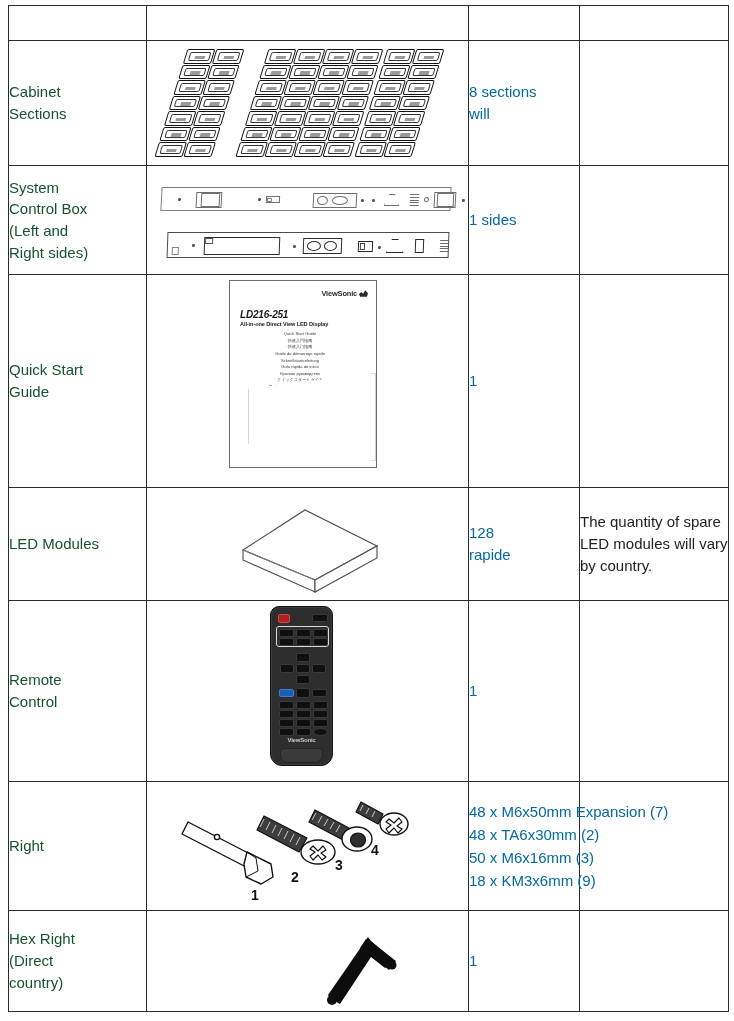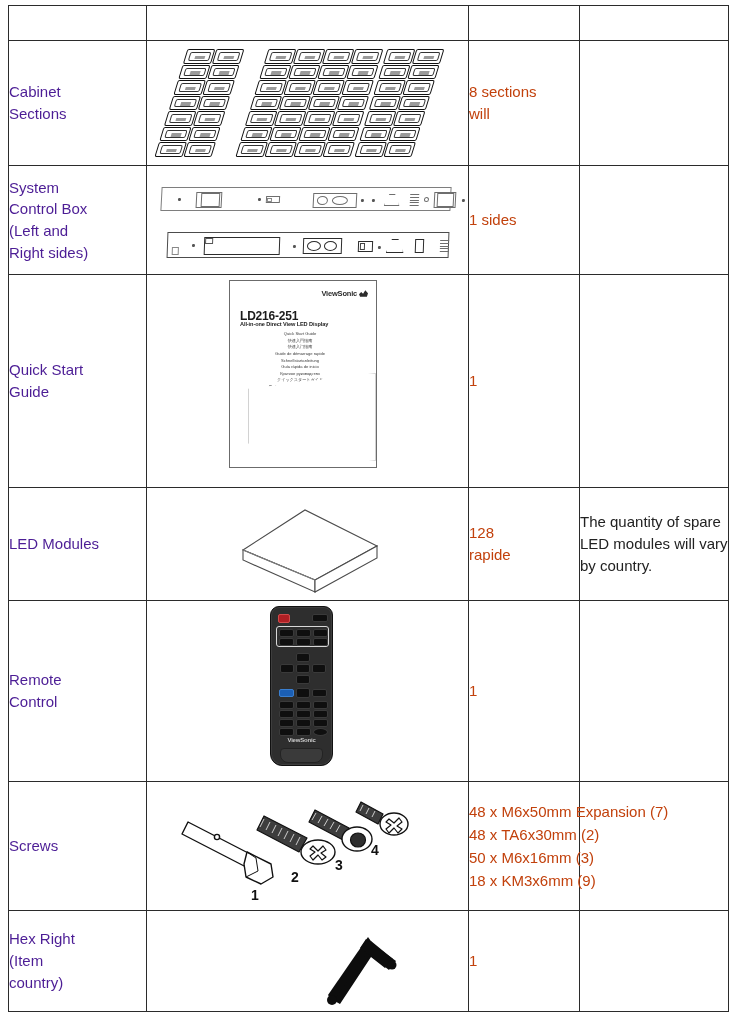--- a/index.html
+++ b/index.html
@@ -50,27 +50,27 @@
   }
   thead th.c-item   { width: 137px; }
   thead th.c-img    { width: 321px; }
   thead th.c-qty    { width: 110px; }
   thead th.c-note   { width: 148px; }
 
   td.item-cell {
     padding: 0 9px;
     font-size: 15px;
     line-height: 1.45;
-    color: #4c1d95;
+    color: #14532d;
   }
   td.qty-cell {
     padding: 0 9px;
     font-size: 15px;
     line-height: 1.45;
-    color: #c2410c;
+    color: #0369a1;
   }
   td.note-cell {
     padding: 0 9px;
     font-size: 15px;
     line-height: 1.45;
     color: #222;
   }
   td.img-cell {
     text-align: center;
     position: relative;
@@ -203,24 +203,25 @@
   }
   .qsg-bird {
     display: inline-block;
     width: 9px; height: 7px;
     background: #2c2c2c;
     clip-path: polygon(0 60%, 25% 28%, 45% 52%, 70% 5%, 100% 45%, 88% 95%, 12% 95%);
   }
   .qsg-model {
     position: absolute;
     left: 10px; top: 28px;
-    font-size: 12px;
+    font-size: 10px;
     font-weight: bold;
     color: #1c1c1c;
     letter-spacing: -0.2px;
+    font-style: italic;
   }
   .qsg-sub {
     position: absolute;
     left: 10px; top: 40px;
     font-size: 5.6px;
     font-weight: bold;
     color: #1c1c1c;
     letter-spacing: -0.1px;
   }
   .qsg-langs {
@@ -616,21 +617,21 @@
           </div>
         </td>
         <td class="qty-cell">
           <div>1</div>
         </td>
         <td class="note-cell"></td>
       </tr>
 
       <tr>
         <td class="item-cell">
-          <div>Screws</div>
+          <div>Right</div>
         </td>
         <td class="img-cell">
           <div class="screw-wrap">
             <svg width="321" height="128" viewBox="0 0 321 128">
 
               <g stroke="#111" stroke-width="1.4" fill="#ffffff" stroke-linejoin="round">
                 <path d="M41,40 L107,74 L101,86 L35,52 Z"></path>
                 <circle cx="70" cy="55" r="2.6" fill="#ffffff"></circle>
                 <path d="M100,70 L124,82 L126,95 L114,102 L99,95 L97,82 Z"></path>
                 <path d="M100,70 L109,76 L111,89 L99,95" fill="none" stroke="#111" stroke-width="1"></path>
@@ -688,21 +689,21 @@
             <div>50 x M6x16mm (3)</div>
             <div>18 x KM3x6mm (9)</div>
           </div>
         </td>
         <td class="note-cell"></td>
       </tr>
 
       <tr>
         <td class="item-cell">
           <div>Hex Right</div>
-          <div>(Item</div>
+          <div>(Direct</div>
           <div>country)</div>
         </td>
         <td class="img-cell">
           <div class="hex-wrap">
             <svg width="321" height="100" viewBox="0 0 321 100" style="margin:0 auto;">
               <path d="M184,88 L224,30 L246,48 L238,57 L224,46 L193,93 Z" fill="#0d0d0d"></path>
               <path d="M181,84 L221,26 L226,33 L186,91 Z" fill="#0d0d0d"></path>
               <path d="M219,28 L249,50 L242,59 L213,37 Z" fill="#0d0d0d"></path>
               <circle cx="185" cy="89" r="5" fill="#0d0d0d"></circle>
               <circle cx="245" cy="54" r="4.5" fill="#0d0d0d"></circle>

